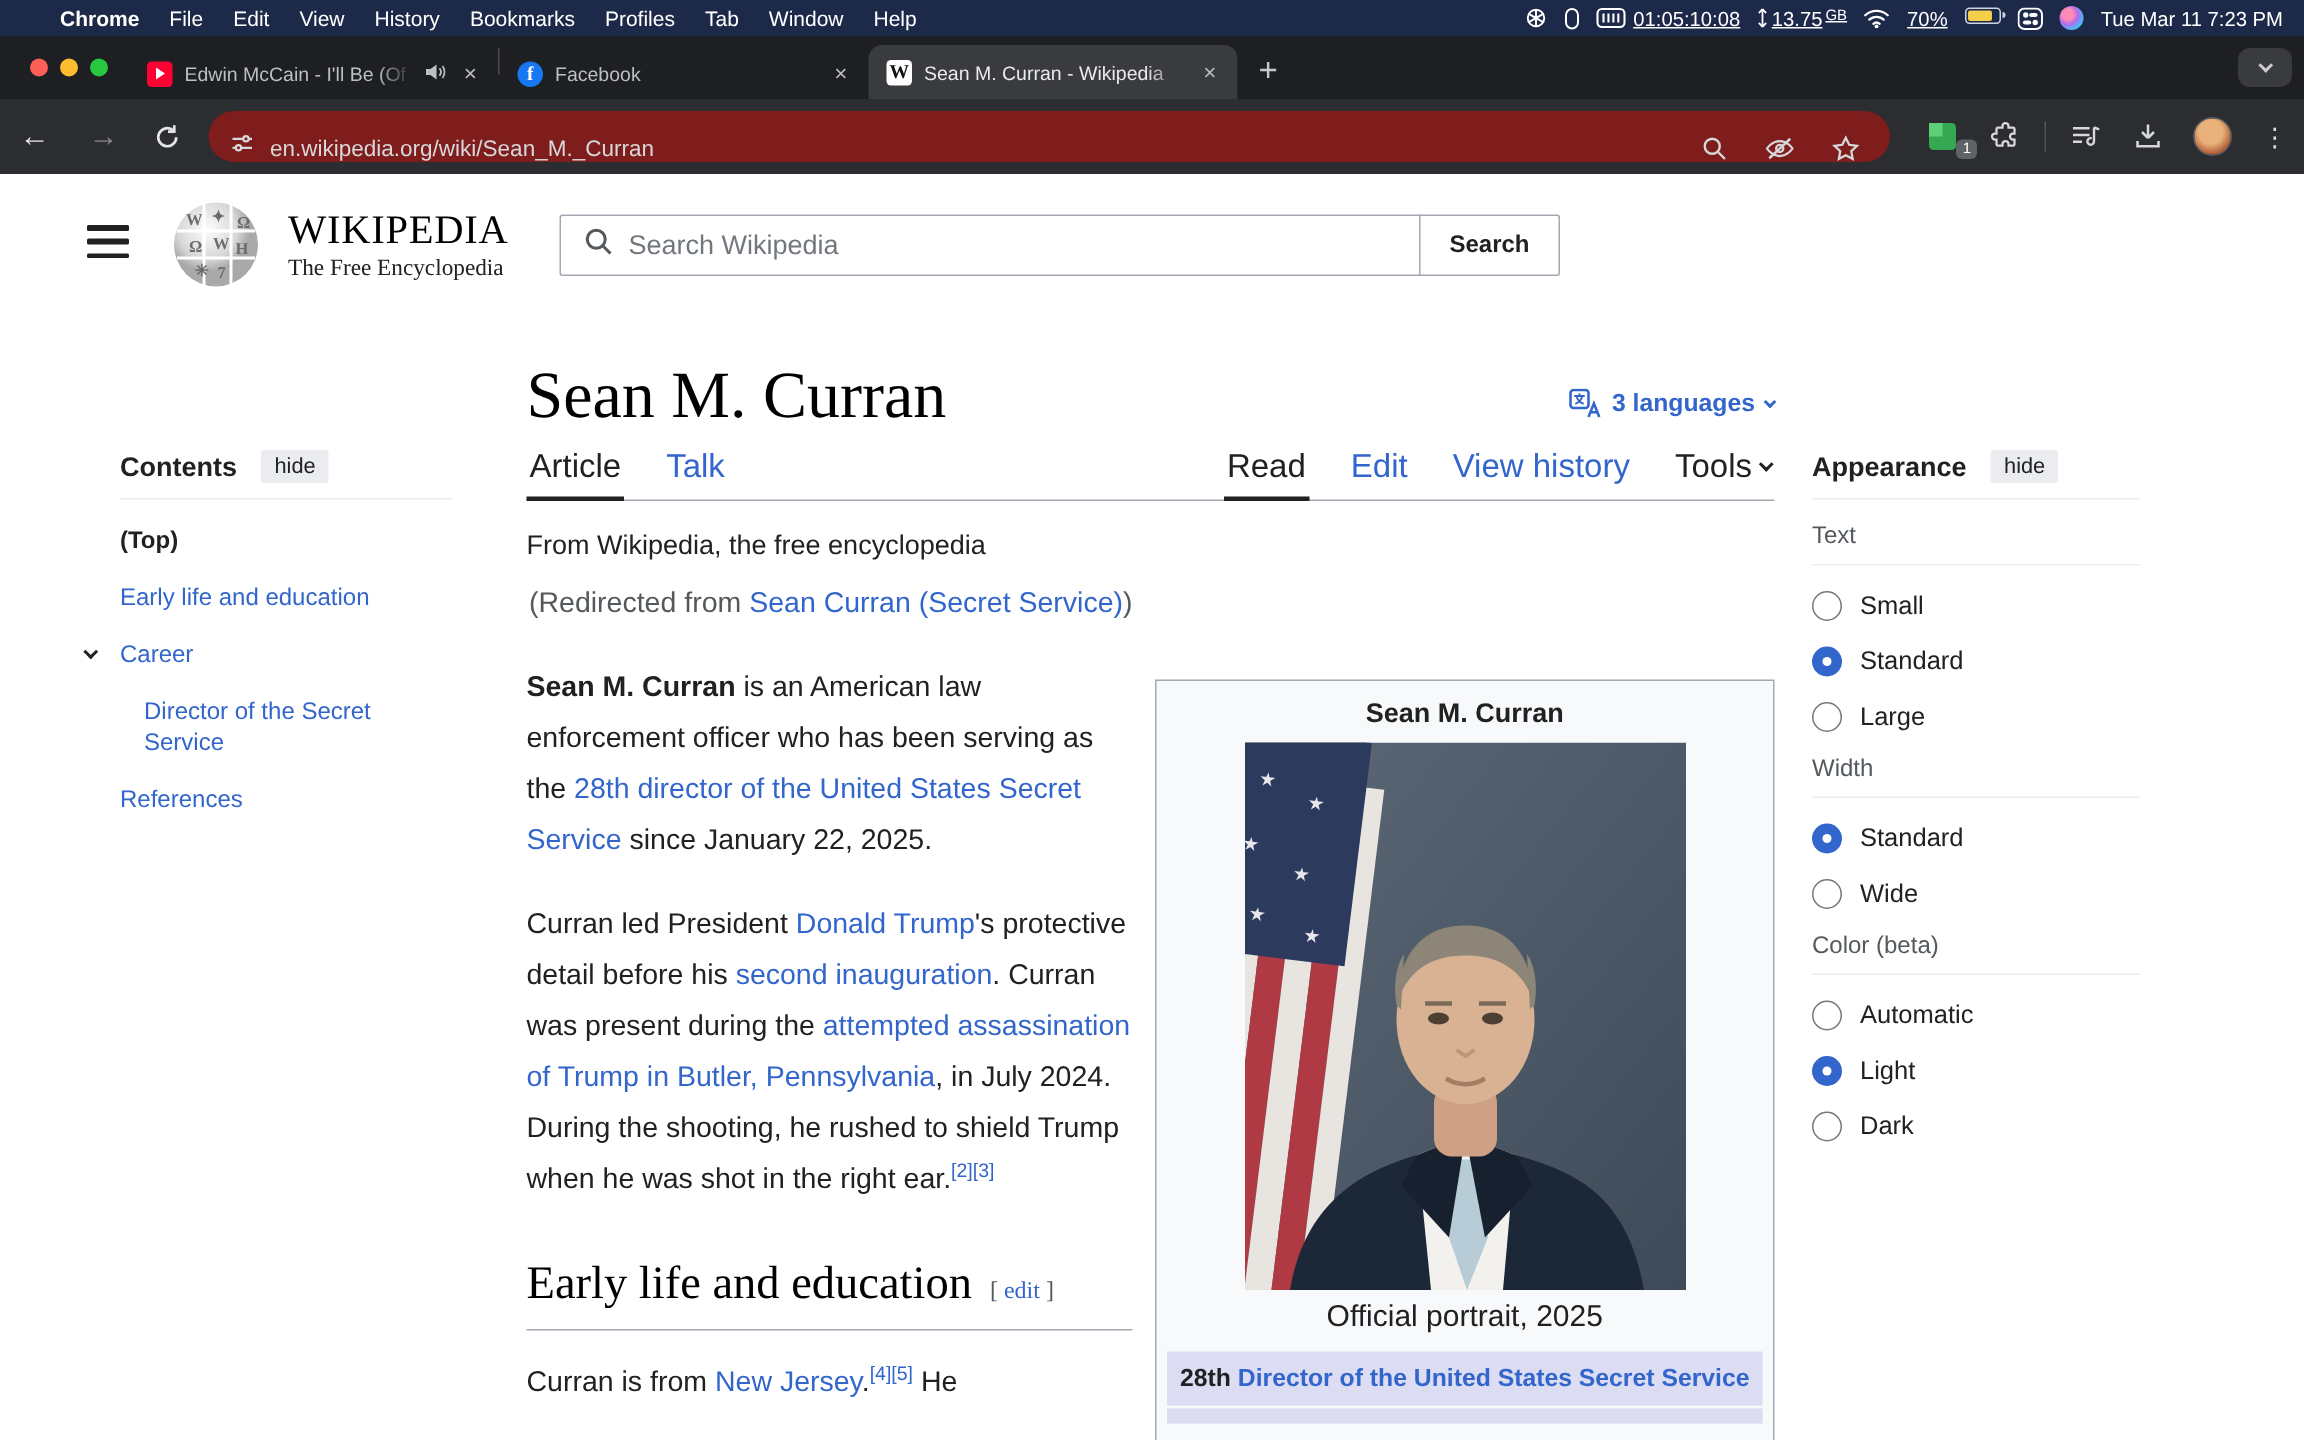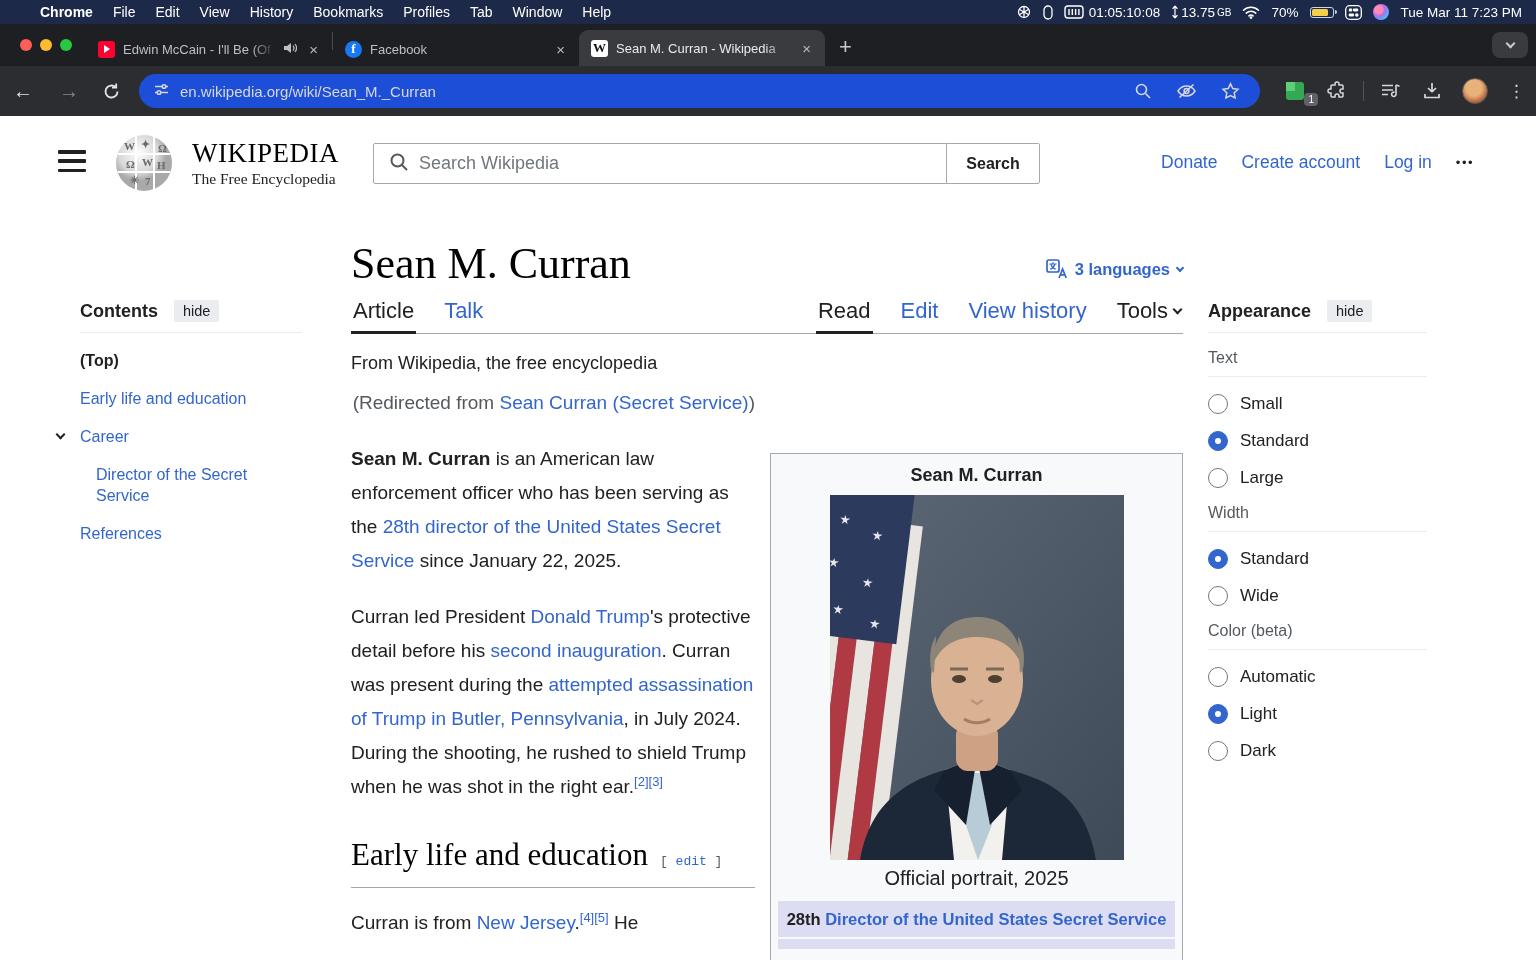--- a/index.html
+++ b/index.html
@@ -8,21 +8,21 @@
   .abs { position:absolute; }
   #stage { position:relative; width:1536px; height:960px; }
 
   
   #menubar { left:0; top:0; width:1536px; height:24px; background:#1d2949;
              display:flex; align-items:center; color:#fff; font-size:14px; }
   #menubar .mitem { padding:0 10px; }
   #menubar .mitem.bold { font-weight:bold; }
   .apple { font-size:15px; padding:0 12px 0 18px; }
   #mb-status { margin-left:auto; display:flex; align-items:center; gap:11px; padding-right:14px; font-size:13.5px; }
-  .mb-ico { display:flex; align-items:center; }
+  .mb-ico { display:flex; align-items:flex-start;text-decoration:underline; }
   .gb-unit { font-size:10px; }
   .batt { width:24px; height:11px; border:1px solid #cfd4e2; border-radius:3px; position:relative; }
   .batt::after { content:""; position:absolute; right:-4px; top:2.5px; width:2.5px; height:4px; background:#cfd4e2; border-radius:0 2px 2px 0; }
   .batt .fill { position:absolute; left:1px; top:1px; bottom:1px; width:70%; background:#f5ce4a; border-radius:1.5px; }
   .siri { width:16px; height:16px; border-radius:50%;
           background:radial-gradient(circle at 35% 35%, #ff8ab5 0 25%, #b06df0 45%, #3ec3f7 75%, #1b6dd6 100%); }
 
   
   #tabstrip { left:0; top:24px; width:1536px; height:42px; background:#1e1f22; display:flex; align-items:flex-end; }
   .lights { display:flex; gap:8px; align-items:center; height:42px; padding:0 14px 0 20px; }
@@ -41,22 +41,22 @@
   .newtab { color:#c6c8cc; font-size:22px; padding:0 14px 6px; }
   .strip-chev { position:absolute; right:8px; top:8px; width:36px; height:26px; background:#3a3b3f;
                 border-radius:8px; display:flex; align-items:center; justify-content:center; }
   .chev { display:inline-block; width:7px; height:7px; border-right:2px solid #c9cbcf; border-bottom:2px solid #c9cbcf; transform:rotate(45deg); margin-top:-3px; }
 
   
   #toolbar { left:0; top:66px; width:1536px; height:50px; background:#2c2d31; display:flex; align-items:center; }
   .navarrow { font-size:20px; color:#e4e5e7; padding:0 13px; }
   .navarrow.dim { color:#87898d; }
   .tbico { display:flex; align-items:center; justify-content:center; padding:0 10px; }
-  #omnibox { background:#1d4ed8; border-radius:18px; height:34px; margin-left:8px; width:1140px;
-             display:flex; align-items:center; color:#d7d8da; font-size:15px; }
+  #omnibox { background:#7f1d1d; border-radius:18px; height:34px; margin-left:8px; width:1140px;
+             display:flex; align-items:flex-end; color:#d7d8da; font-size:15px; }
   #omnibox .tune { margin:0 10px 0 14px; }
   #omnibox .url { flex:1; white-space:nowrap; overflow:hidden; }
   .ombx-icons { display:flex; align-items:center; gap:4px; padding-right:10px; }
   .ext-badge { position:relative; }
   .ext-badge .badge { position:absolute; right:-2px; bottom:-4px; background:#5f6368; color:#fff; font-size:10px;
                       border-radius:4px; padding:0 4px; line-height:13px; }
   .tb-sep { width:1px; height:20px; background:#515256; margin:0 6px; }
   .avatar { width:26px; height:26px; border-radius:50%;
             background:radial-gradient(circle at 45% 38%, #e8b27a 0 40%, #b5633c 70%, #8c3e2a 100%); border:1px solid #5a5b5f;}
   .dots3 { color:#d9dadc; font-size:17px; letter-spacing:1px; }
@@ -96,21 +96,21 @@
 
   
   #content { left:351px; top:236px; width:404px; font-size:19px; line-height:34px; }
   .fromline { font-size:18px; line-height:22px; margin-bottom:18px; }
   .redirect { font-size:19px; line-height:22px; color:#54595d; margin-bottom:28px;text-align:right; }
   .para { margin-bottom:22px; }
   .para b { color:#202122; }
   sup { font-size:13px; line-height:0; }
   h2.wsection { font-family:"Liberation Serif", serif; font-weight:400; font-size:31px; color:#000;
                 border-bottom:1px solid #a2a9b1; padding-bottom:8px; margin:34px 0 18px; width:404px; display:flex; align-items:baseline; gap:12px;}
-  .editlink { font-size:13px; font-family:Liberation Mono, monospace; color:#54595d; }
+  .editlink { font-size:16px; font-family:Liberation Serif, serif; color:#54595d; }
 
   
   #infobox { left:770px; top:337px; width:413px; height:520px; border:1px solid #a2a9b1; background:#f8f9fa;
              padding:6px; font-size:16px; overflow:hidden; }
   .ibx-title { text-align:center; font-weight:bold; font-size:18px; padding:5px 0 9px; color:#202122; }
   .portrait-wrap { display:flex; justify-content:center; }
   .ibx-caption { text-align:center; font-size:20px; padding:7px 0 9px; color:#202122; }
   .ibx-banner { background:#dcdcf2; text-align:center; font-weight:bold; font-size:16.5px; line-height:22px;
                 padding:7px 6px; margin:2px 1px; color:#202122; }
   .ibx-banner a { color:#3366cc; }
@@ -373,26 +373,20 @@
       <span style="margin:0 10px 0 15px">
         <svg width="20" height="20" viewBox="0 0 20 20">
             <circle cx="8.5" cy="8.5" r="6" fill="none" stroke="#54595d" stroke-width="2"></circle>
         <path d="M13 13l5 5" stroke="#54595d" stroke-width="2"></path>
           </svg>
       </span>
       <input placeholder="Search Wikipedia" style="">
     </div>
     <div id="searchbtn" class="abs">Search</div>
 
-    <div id="hdr-links" class="abs">
-      <a class="bluelink">Donate</a>
-      <a class="bluelink">Create account</a>
-      <a class="bluelink">Log in</a>
-      <span class="hdr-dots">•••</span>
-    </div>
 
     <div id="title-row" class="abs">
       <h1 class="wtitle">Sean M. Curran</h1>
       <span class="langs">
         <svg width="22" height="20" viewBox="0 0 22 20">
           <rect x="1" y="1" width="12" height="12" rx="2" fill="none" stroke="#36c" stroke-width="1.7"></rect>
           <path d="M3.5 5h7M7 3.2V5M5 5c.6 2.8 2.8 4.6 4.8 5.3M9 5c-.7 2.6-2.8 4.4-4.8 5.2" stroke="#36c" stroke-width="1.2" fill="none"></path>
           <path d="M13 19l3.6-9 3.6 9M14.3 15.8h4.6" stroke="#36c" stroke-width="1.7" fill="none"></path>
         </svg>
         <span>3 languages</span>

